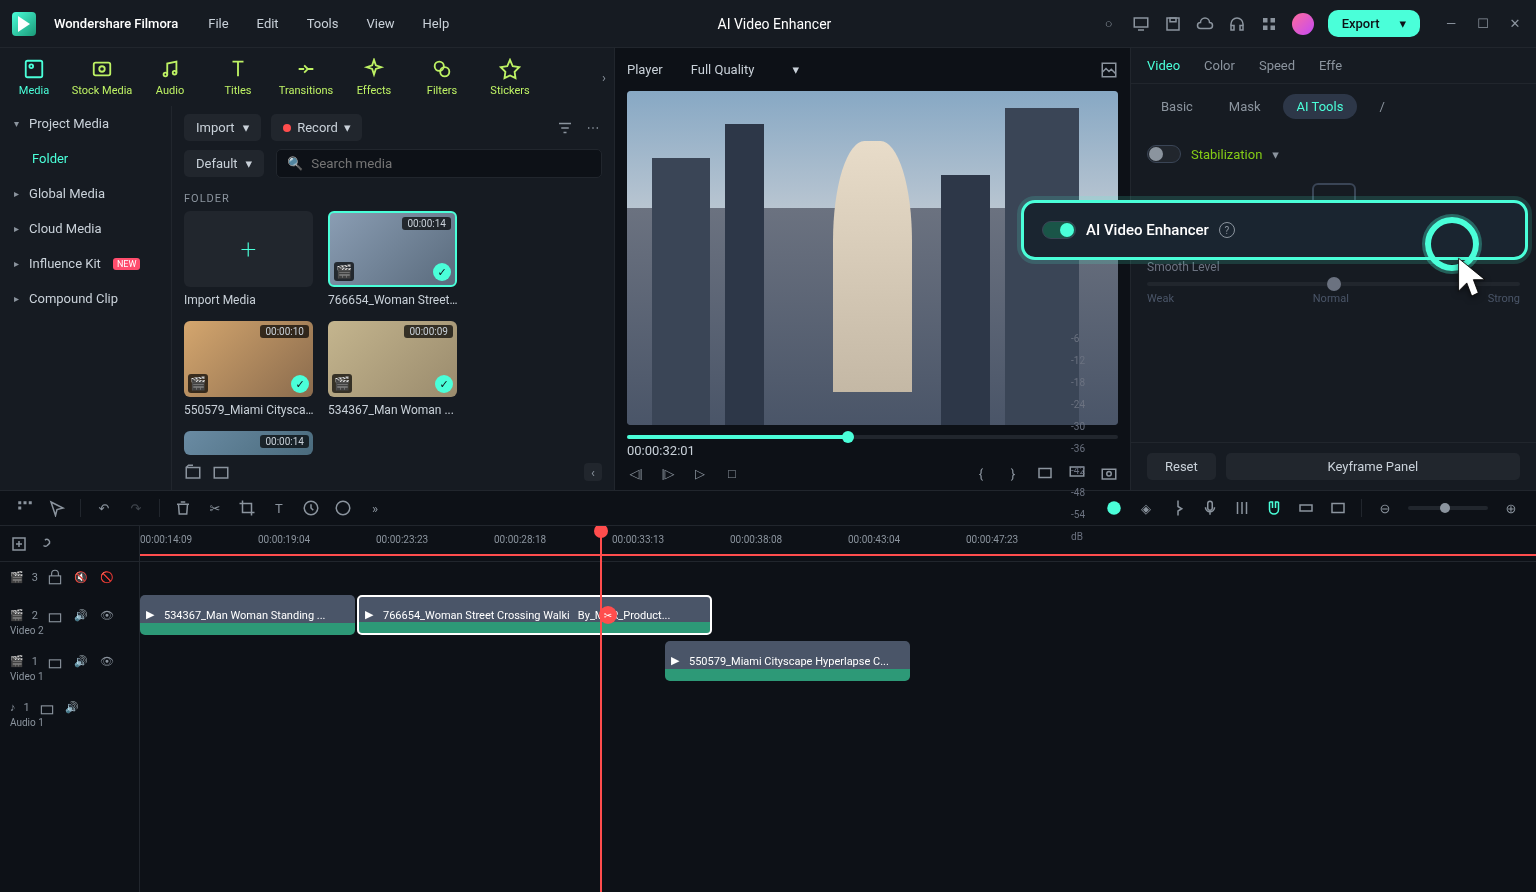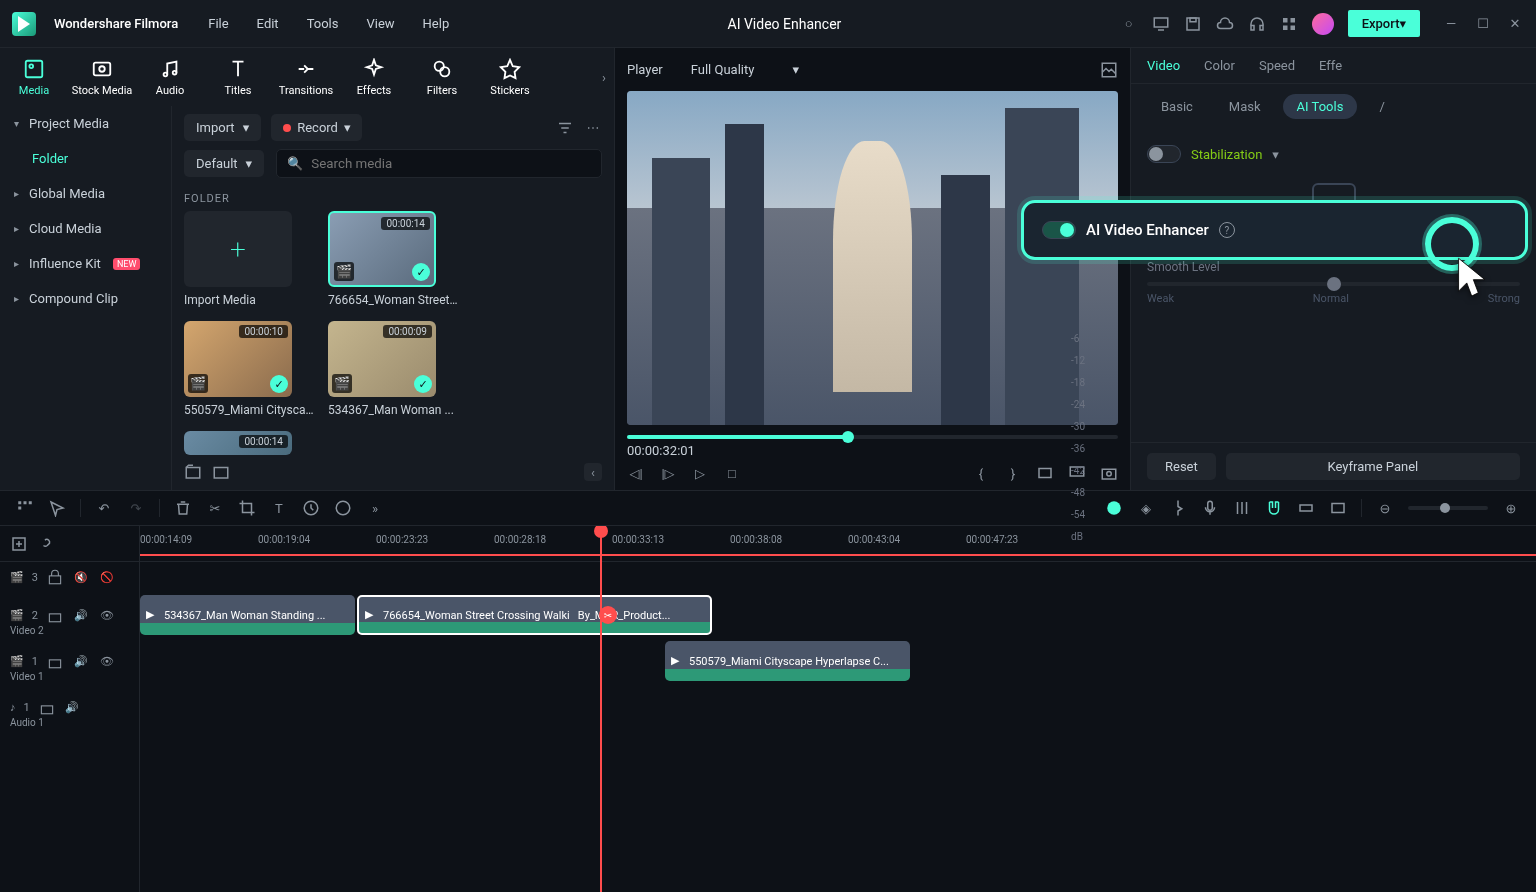--- a/index.html
+++ b/index.html
@@ -6,26 +6,26 @@
 body{background:#0d1117;color:#c9d1d9;width:1536px;height:892px;overflow:hidden;font-size:13px;user-select:none;}
 .titlebar{height:48px;background:#161b22;display:flex;align-items:center;padding:0 12px;gap:18px;border-bottom:1px solid #21262d;}
 .logo{width:24px;height:24px;background:linear-gradient(135deg,#4affd9,#1a9977);border-radius:4px;display:flex;align-items:center;justify-content:center;}
 .app-name{font-weight:500;color:#fff;}
 .menu-items{display:flex;gap:28px;margin-left:12px;}
 .menu-item{color:#c9d1d9;cursor:pointer;}
 .titlebar-center{flex:1;text-align:center;color:#fff;font-size:14px;}
 .titlebar-right{display:flex;align-items:center;gap:14px;}
 .ti-icon{width:18px;height:18px;color:#8b949e;cursor:pointer;display:flex;align-items:center;justify-content:center;}
 .avatar{width:22px;height:22px;border-radius:50%;background:linear-gradient(135deg,#ff6b9d,#c44af5);}
-.export-btn{background:#4affd9;color:#0d1117;padding:6px 14px;border-radius:2px;font-weight:500;display:flex;align-items:center;gap:0;cursor:pointer;}
+.export-btn{background:#4affd9;color:#0d1117;padding:6px 14px;border-radius:10px;font-weight:500;display:flex;align-items:center;gap:20px;cursor:pointer;}
 .win-controls{display:flex;gap:14px;margin-left:8px;}
 .main-grid{display:grid;grid-template-columns:615px 515px 1fr;grid-template-rows:442px 1fr;height:844px;}
 .media-panel{background:#161b22;border-right:1px solid #21262d;display:flex;flex-direction:column;}
 .media-tabs{display:flex;align-items:center;padding:8px 0;height:58px;position:relative;}
-.media-tab{display:flex;flex-direction:column;align-items:center;gap:4px;width:68px;cursor:pointer;color:#ffffff;}
+.media-tab{display:flex;flex-direction:column;align-items:center;gap:4px;width:68px;cursor:pointer;color:#bef264;}
 .media-tab.active{color:#4affd9;}
 .media-tab-icon{width:22px;height:22px;}
 .media-tab-label{font-size:11px;}
 .media-tabs-arrow{position:absolute;right:8px;top:50%;transform:translateY(-50%);color:#8b949e;cursor:pointer;}
 .media-body{display:flex;flex:1;overflow:hidden;}
 .media-sidebar{width:180px;border-right:1px solid #21262d;}
 .side-item{padding:10px 14px;display:flex;align-items:center;gap:8px;cursor:pointer;color:#c9d1d9;position:relative;}
 .side-item.expanded::before{content:"▾";margin-right:2px;color:#8b949e;font-size:10px;}
 .side-item.collapsed::before{content:"▸";margin-right:2px;color:#8b949e;font-size:10px;}
 .side-sub{padding-left:32px;color:#4affd9;}
@@ -35,21 +35,21 @@
 .dropdown-btn{background:#21262d;padding:6px 12px;border-radius:5px;display:flex;align-items:center;gap:8px;cursor:pointer;color:#c9d1d9;}
 .record-btn{background:#21262d;padding:6px 12px;border-radius:5px;display:flex;align-items:center;gap:6px;cursor:pointer;}
 .record-dot{width:8px;height:8px;border-radius:50%;background:#ff4d4d;}
 .toolbar-spacer{flex:1;}
 .media-search-row{display:flex;align-items:center;gap:12px;margin-bottom:8px;}
 .search-box{flex:1;background:#0d1117;border:1px solid #21262d;border-radius:5px;padding:6px 10px;display:flex;align-items:center;gap:8px;}
 .search-box input{background:transparent;border:none;outline:none;color:#c9d1d9;flex:1;}
 .folder-label{color:#8b949e;font-size:11px;letter-spacing:1px;margin:6px 0;}
 .thumb-grid{display:grid;grid-template-columns:repeat(3,130px);gap:14px;}
 .thumb-card{cursor:pointer;}
-.thumb-img{width:108px;height:76px;background:#21262d;border-radius:6px;position:relative;overflow:hidden;}
+.thumb-img{width:129px;height:76px;background:#21262d;border-radius:6px;position:relative;overflow:hidden;}
 .thumb-img.selected{border:2px solid #4affd9;}
 .thumb-import{display:flex;align-items:center;justify-content:center;}
 .plus-large{font-size:28px;color:#4affd9;font-weight:200;}
 .thumb-duration{position:absolute;top:4px;right:4px;background:rgba(0,0,0,0.7);padding:1px 5px;border-radius:3px;font-size:10px;}
 .thumb-type{position:absolute;bottom:4px;left:4px;background:rgba(0,0,0,0.7);padding:2px;border-radius:3px;}
 .thumb-check{position:absolute;bottom:4px;right:4px;width:18px;height:18px;border-radius:50%;background:#4affd9;display:flex;align-items:center;justify-content:center;color:#0d1117;font-size:11px;}
 .thumb-name{margin-top:6px;font-size:12px;color:#c9d1d9;overflow:hidden;text-overflow:ellipsis;white-space:nowrap;}
 .media-footer{display:flex;align-items:center;gap:10px;padding:8px 0;margin-top:auto;}
 .preview-panel{background:#0d1117;display:flex;flex-direction:column;padding:8px 12px;}
 .preview-header{display:flex;align-items:center;gap:16px;margin-bottom:8px;}

